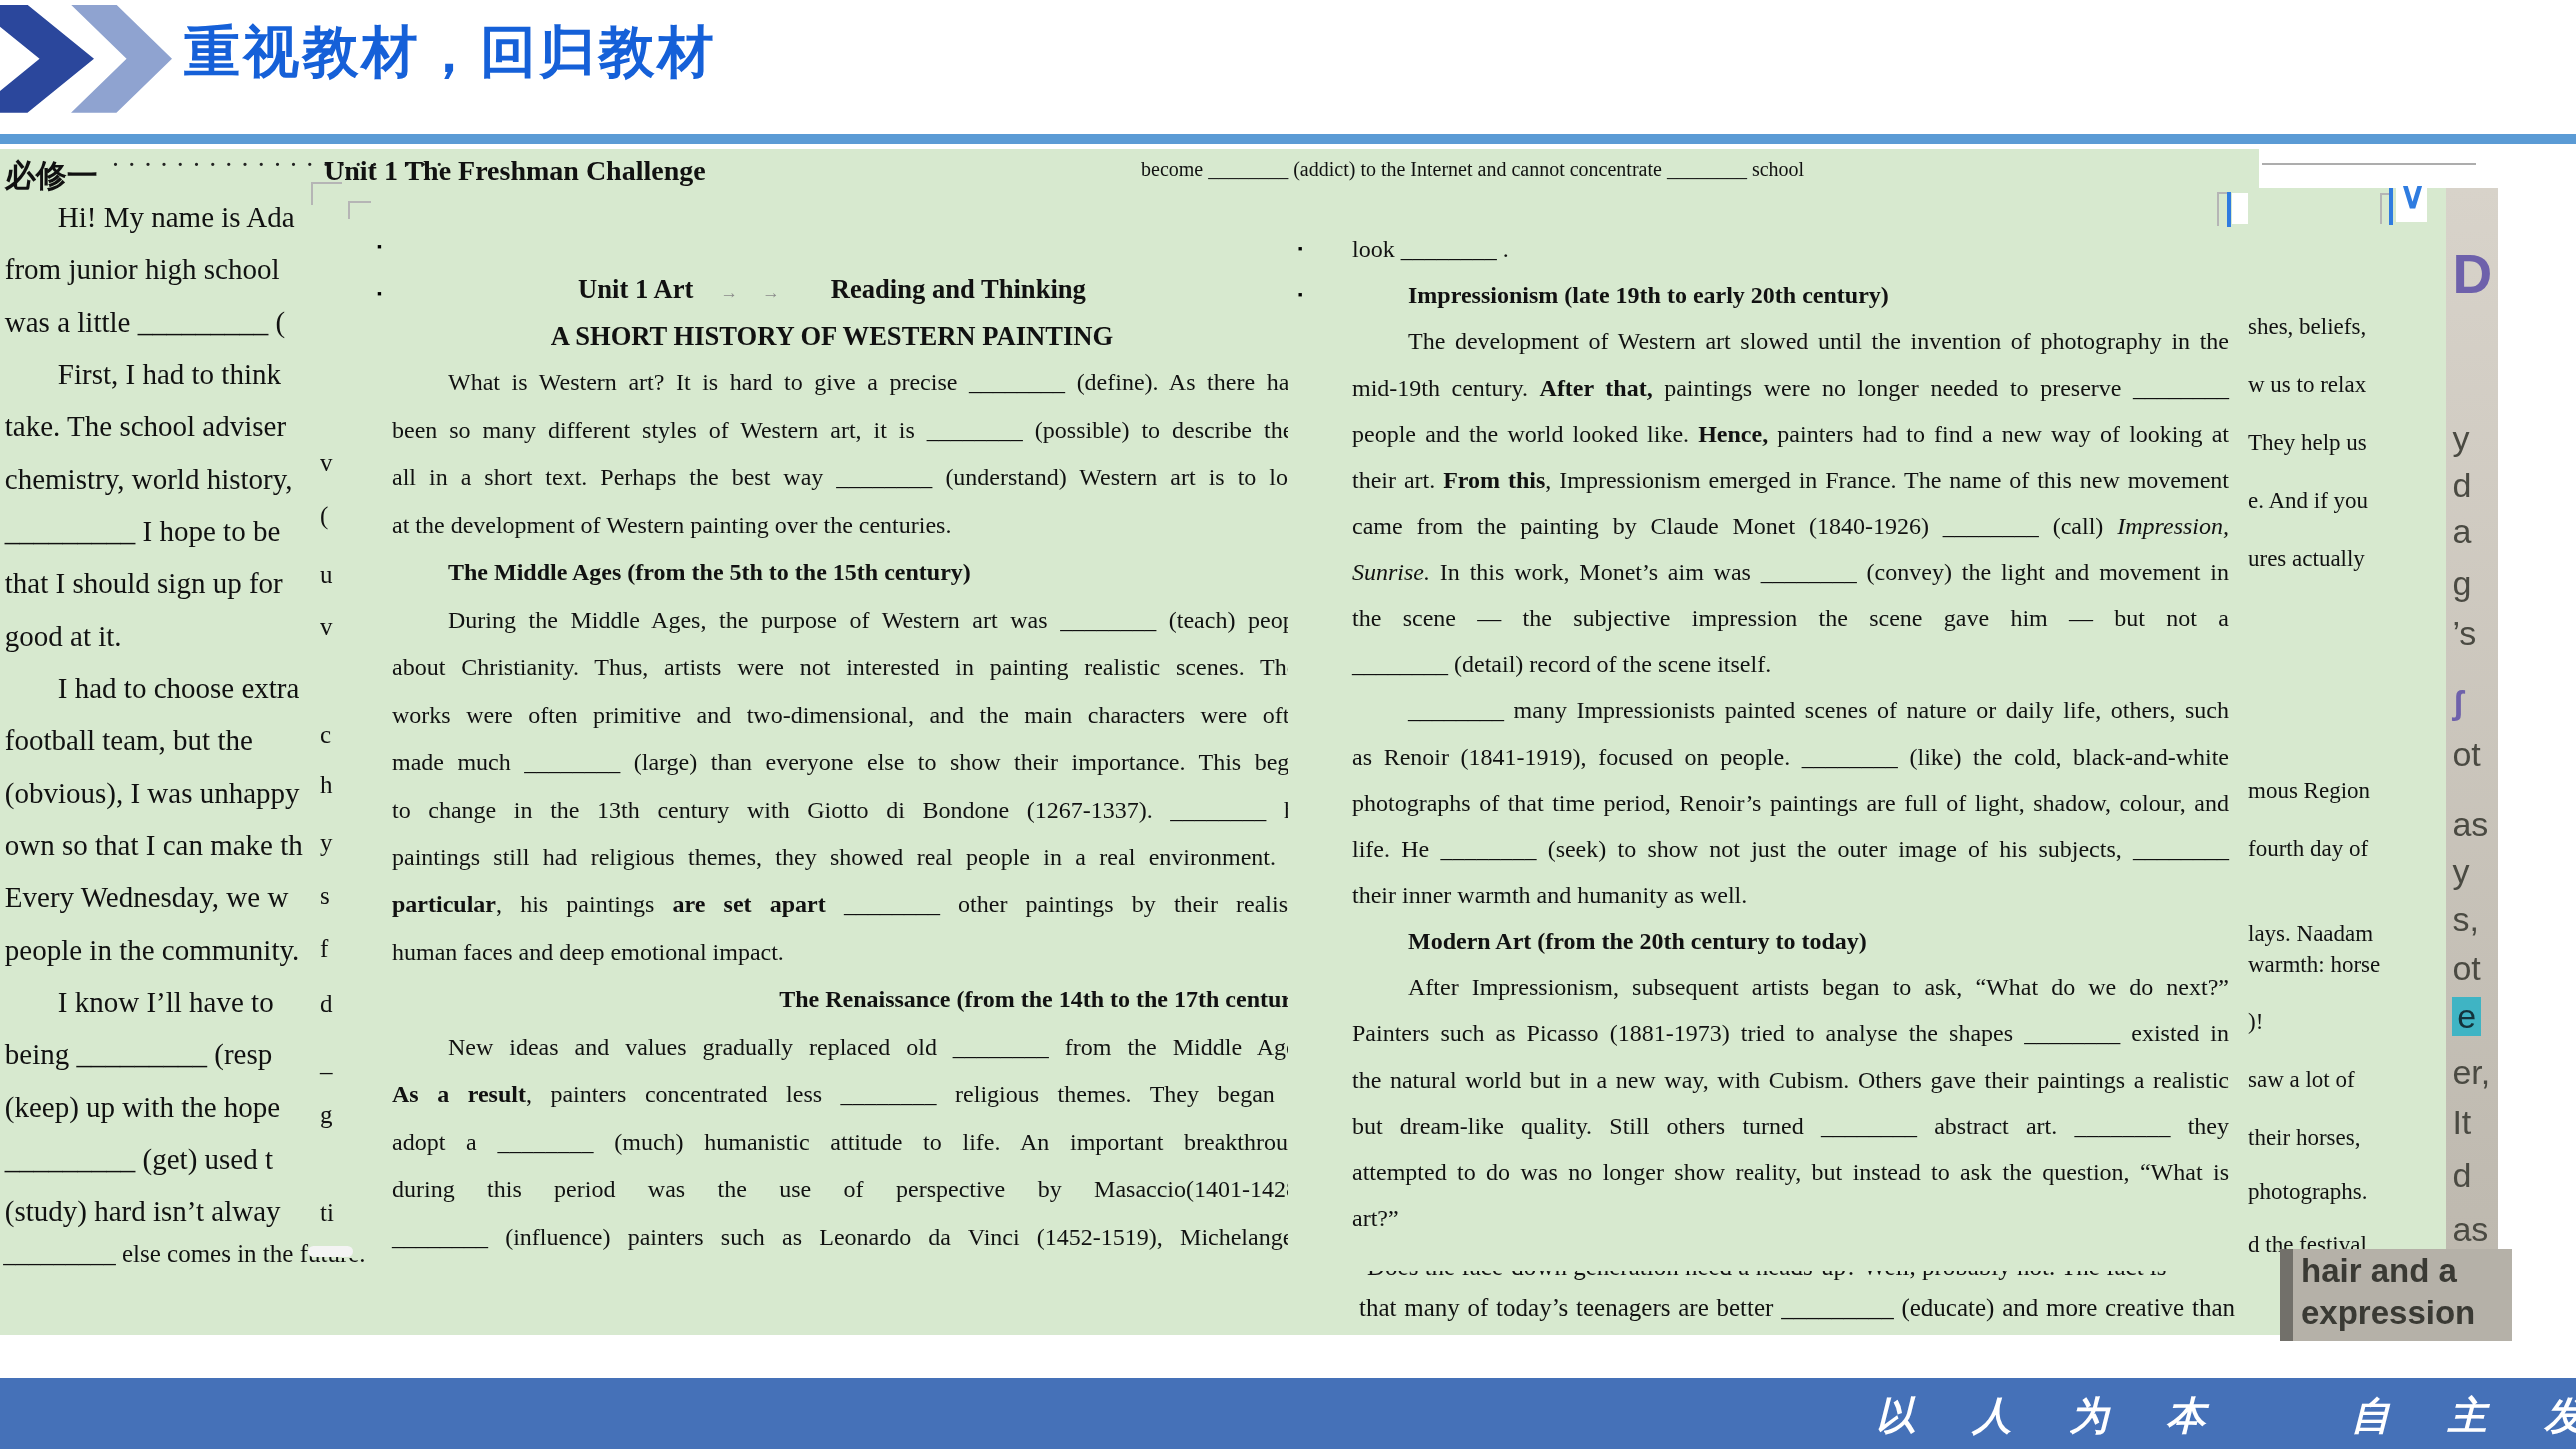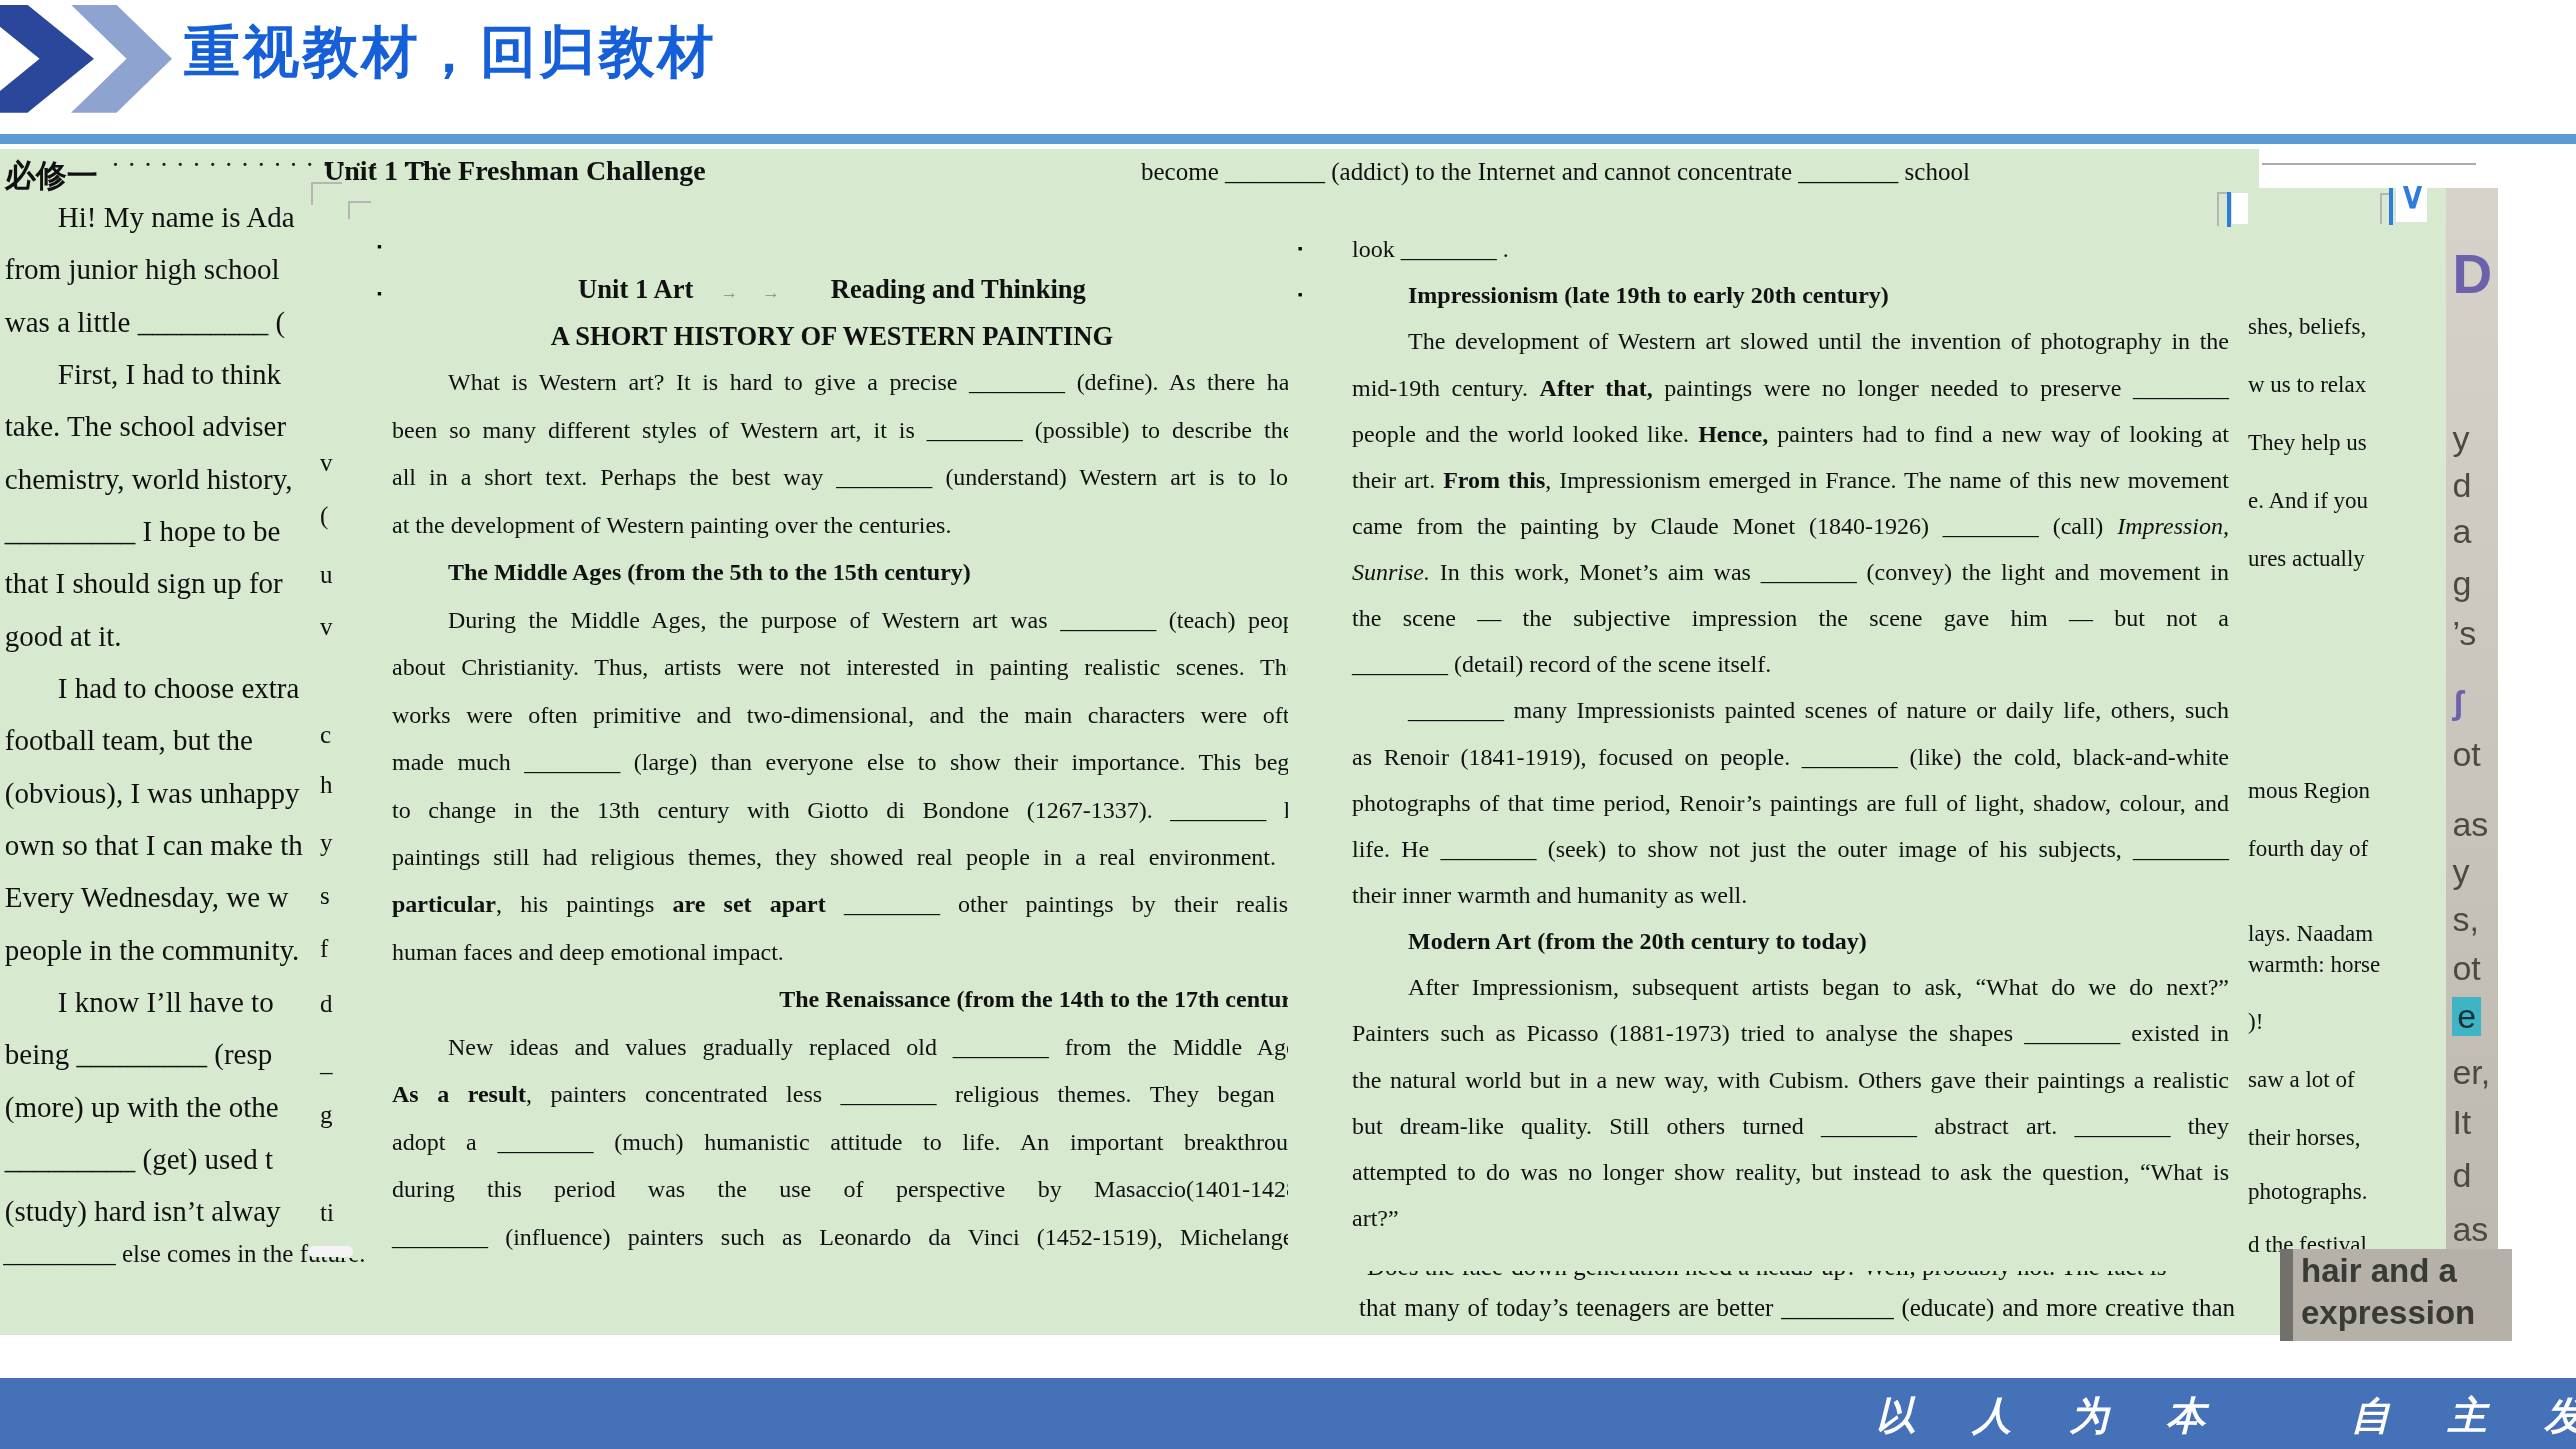--- a/index.html
+++ b/index.html
@@ -14,21 +14,21 @@
   .page-title{position:absolute;left:184px;top:14.5px;font-family:"Liberation Sans",sans-serif;
          font-weight:bold;font-size:56px;letter-spacing:3.2px;color:#1560d8;}
   .blue-rule{position:absolute;left:0;top:134px;width:2576px;height:9.7px;background:#5b9bd5;}
   
   .green{position:absolute;left:0;top:149px;width:2447px;height:1186px;background:#d7e9cf;z-index:1;}
   
   .bglayer{position:absolute;left:0;top:0;width:2576px;height:1449px;z-index:2;}
   .bx-label{position:absolute;left:4.8px;top:155px;font-size:31px;font-weight:bold;}
   .bx-dots{position:absolute;left:111px;top:150px;font-size:27px;letter-spacing:7.2px;color:#222;}
   .bx-unit{position:absolute;left:324px;top:155px;font-size:28px;font-weight:bold;white-space:nowrap;}
-  .bx-topright{position:absolute;left:1141px;top:158px;font-size:25px;white-space:nowrap;}
+  .bx-topright{position:absolute;left:1141px;top:158px;font-size:20px;white-space:nowrap;}
   .leftcol{position:absolute;left:0;top:201px;width:343px;height:1047px;overflow:hidden;}
   .lline{position:absolute;left:4.8px;white-space:nowrap;font-size:29px;}
   .lind{padding-left:53px;}
   .mletters span{position:absolute;left:320px;font-size:25px;}
   .frag span{position:absolute;left:2248px;white-space:nowrap;font-size:23px;}
   .bx-bottom1{position:absolute;left:1367px;top:1253px;font-size:25px;white-space:nowrap;}
   .bx-bottom2{position:absolute;left:1359px;top:1294px;width:876px;font-size:25px;
               text-align:justify;text-align-last:justify;}
   .bx-leftbottom{position:absolute;left:3.2px;top:1240px;font-size:25px;white-space:nowrap;}
   
@@ -101,21 +101,21 @@
         <div class="lline" style="top: 366px;">that I should sign up for</div>
         <div class="lline" style="top: 419px;">good at it.</div>
         <div class="lline lind" style="top: 471px; font-family: Liberation Serif, serif;">I had to choose extra</div>
         <div class="lline" style="top: 523px;">football team, but the</div>
         <div class="lline" style="top: 576px;">(obvious), I was unhappy</div>
         <div class="lline" style="top: 628px;">own so that I can make th</div>
         <div class="lline" style="top: 680px;">Every Wednesday, we w</div>
         <div class="lline" style="top: 733px;">people in the community.</div>
         <div class="lline lind" style="top: 785px;">I know I’ll have to</div>
         <div class="lline" style="top: 837px;">being _________ (resp</div>
-        <div class="lline" style="top: 890px;">(more) up with the othe</div>
+        <div class="lline" style="top: 890px;">(keep) up with the hope</div>
         <div class="lline" style="top: 942px;">_________ (get) used t</div>
         <div class="lline" style="top: 994px;">(study) hard isn’t alway</div>
       </div>
     <div class="bx-leftbottom">_________ else comes in the future.</div>
     <div class="mletters" id="mletters">
         <span style="top: 449px;">v</span>
         <span style="top: 502px;">(</span>
         <span style="top: 561px;">u</span>
         <span style="top: 613px;">v</span>
         <span style="top: 721px;">c</span>

